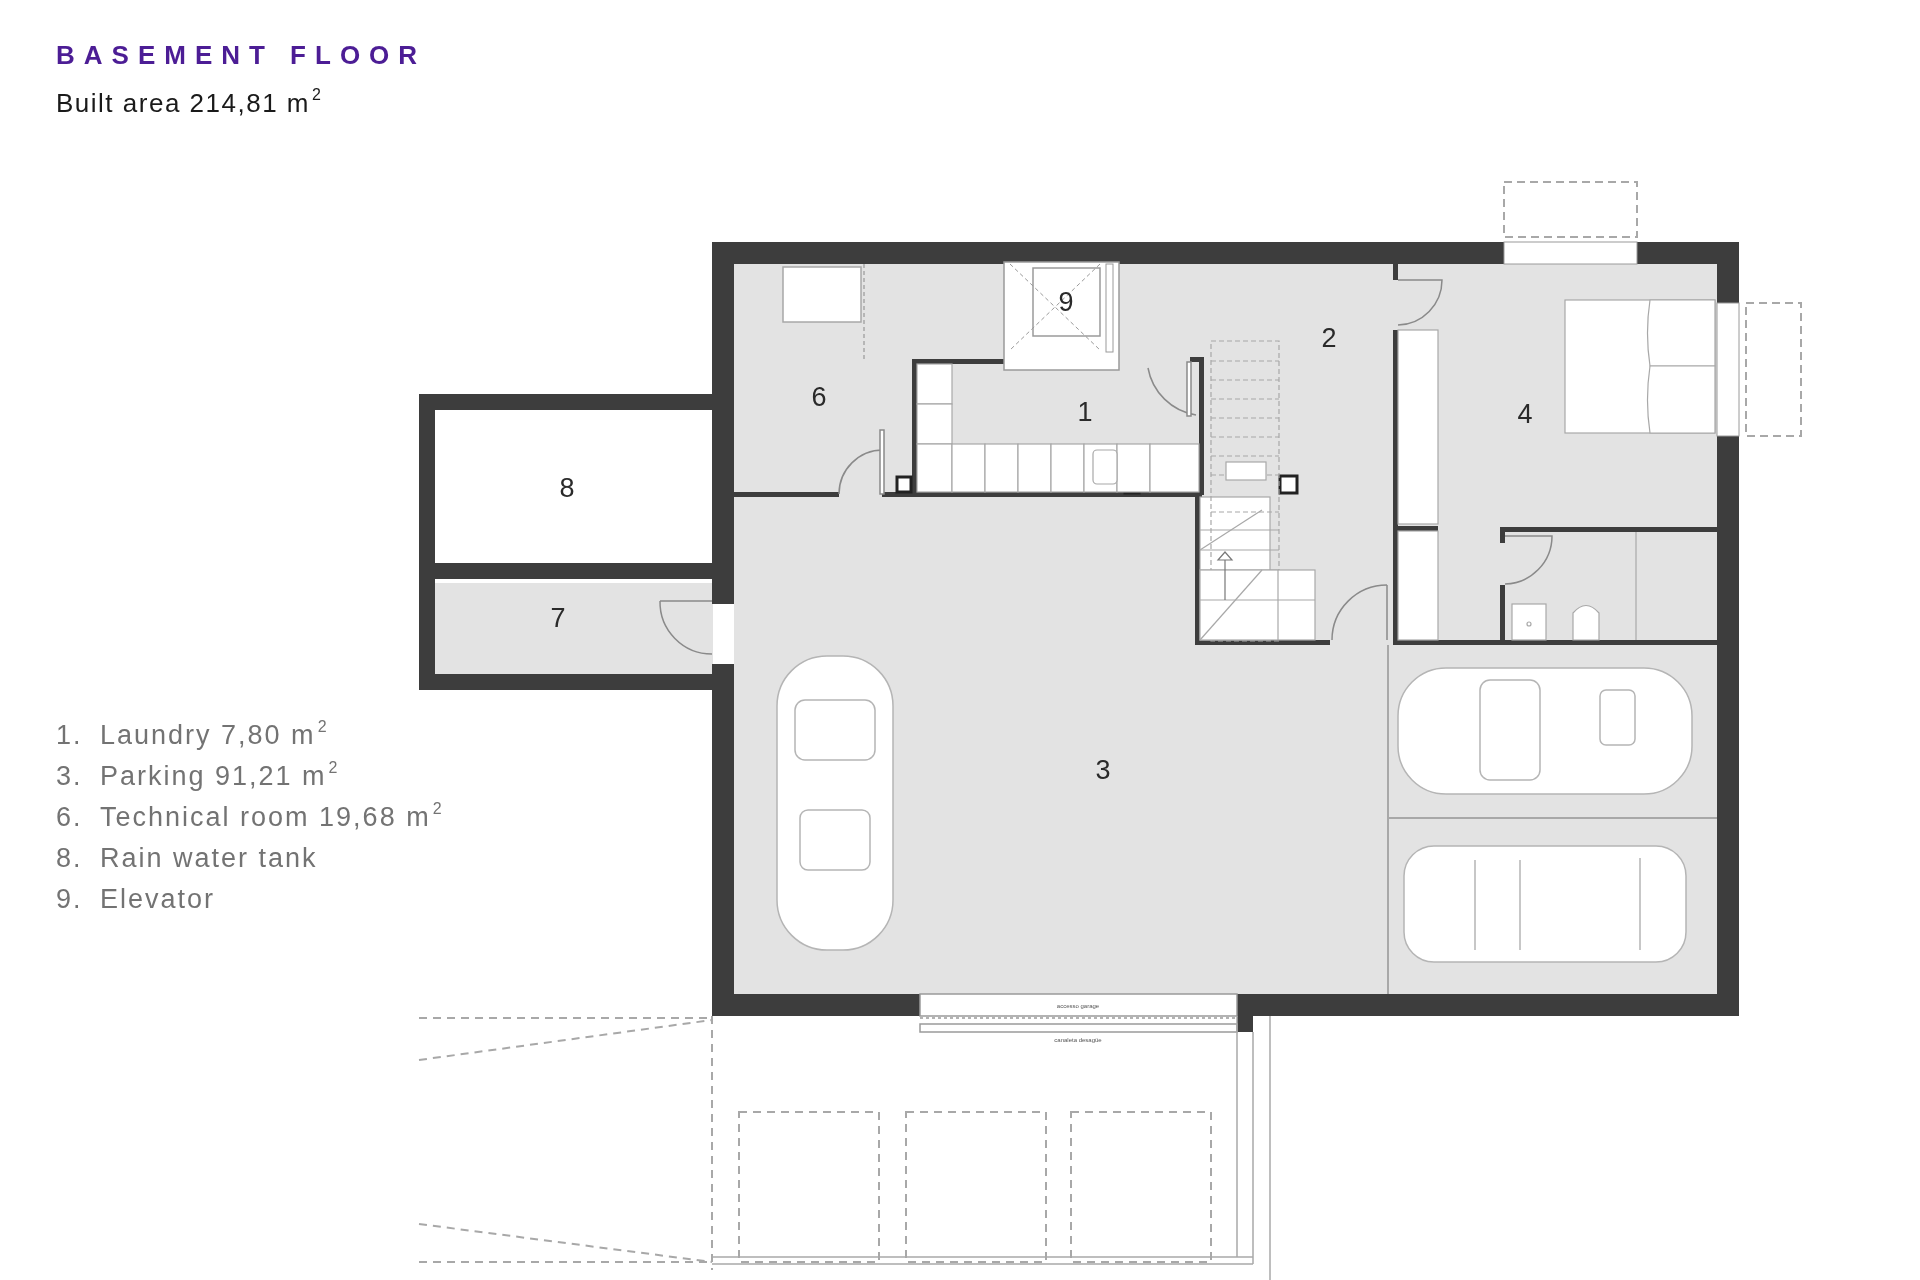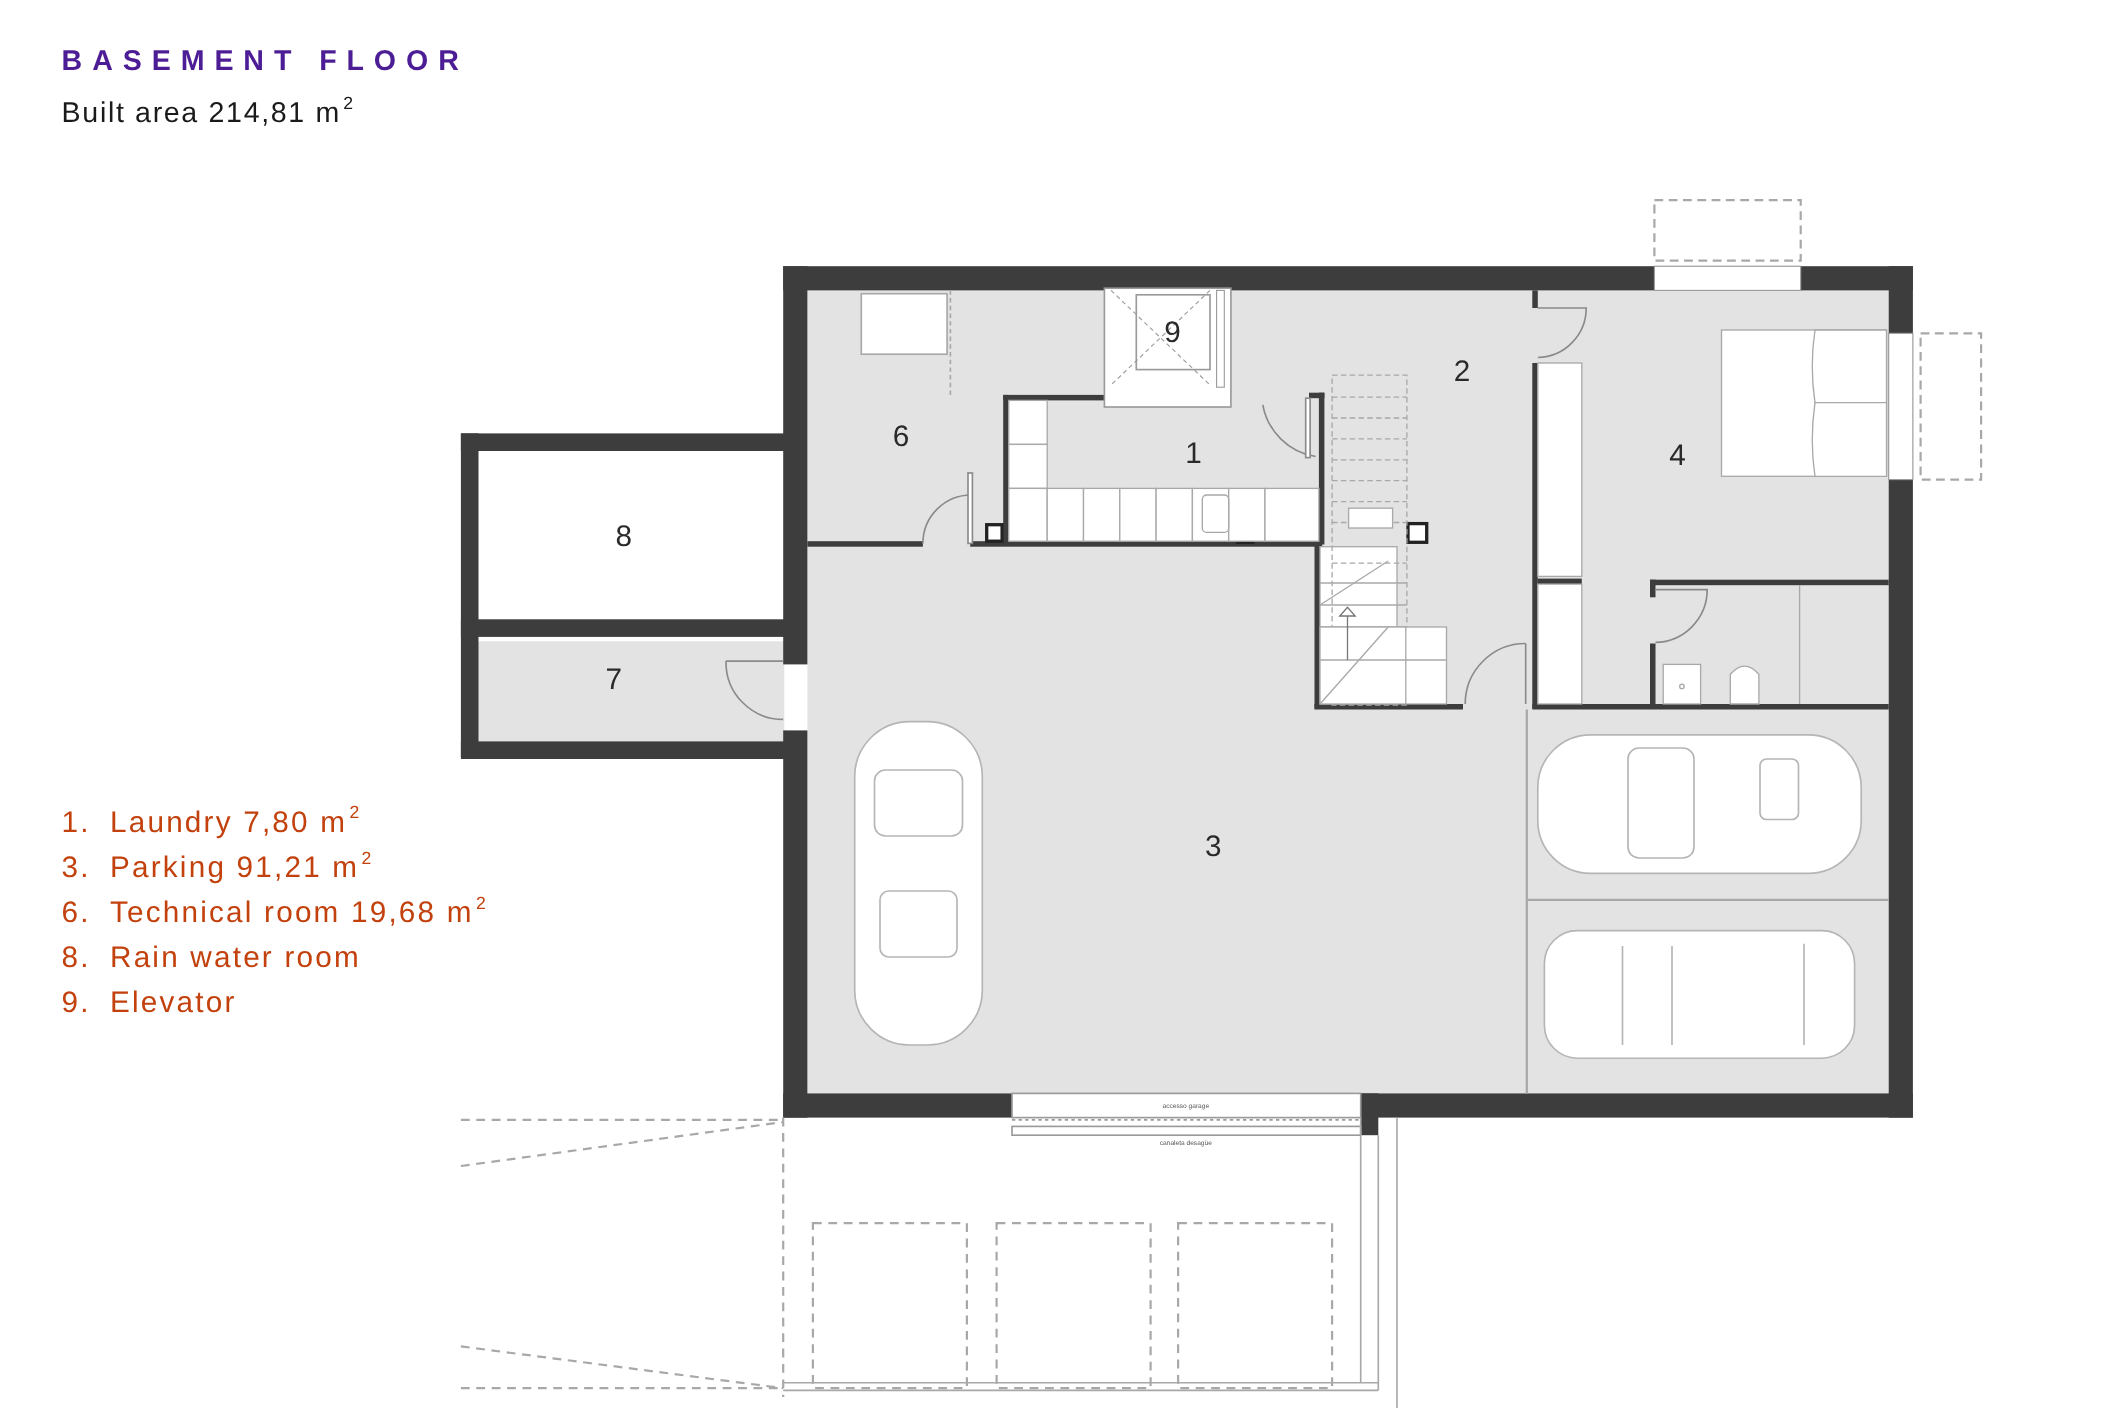--- a/index.html
+++ b/index.html
@@ -1,20 +1,20 @@
 <!DOCTYPE html>
 <html><head>
 <meta charset="utf-8">
 <style>
   html,body{margin:0;padding:0;background:#ffffff;}
   body{width:1920px;height:1280px;position:relative;overflow:hidden;font-family:"Liberation Sans",sans-serif;color:#1e1e1e;}
   .title{position:absolute;left:56px;top:40px;font-size:26px;font-weight:bold;letter-spacing:9px;color:#4c1d95;}
   .subtitle{position:absolute;left:56px;top:86px;font-size:26px;letter-spacing:1.5px;color:#1a1a1a;}
   .legend{position:absolute;left:56px;top:712px;margin:0;padding:0;list-style:none;}
-  .legend li{font-size:27px;letter-spacing:2px;height:41px;line-height:55px;white-space:nowrap;color:#c2410c;}
+  .legend li{font-size:27px;letter-spacing:2px;height:41px;line-height:29px;white-space:nowrap;color:#737373;}
   .legend .num{display:inline-block;width:44px;}
   sup{font-size:16px;vertical-align:12px;margin-left:2px;}
   .plan{position:absolute;left:0;top:0;width:1920px;height:1280px;}
   .room-label{position:absolute;font-size:27px;color:#2a2a2a;transform:translate(-50%,-50%);}
 </style>
 </head>
 <body>
 
 <div class="title">BASEMENT FLOOR</div>
 <div class="subtitle"><span>Built area 214,81 m</span><sup>2</sup></div>
@@ -230,15 +230,15 @@
 <div class="room-label" style="left:567px;top:488px;">8</div>
 <div class="room-label" style="left:1066px;top:302px;">9</div>
 
 <div class="room-label" style="left:1078px;top:1006px;font-size:6px;color:#555;">accesso garage</div>
 <div class="room-label" style="left:1078px;top:1040px;font-size:6px;color:#555;">canaleta desagüe</div>
 
 <ul class="legend">
   <li><span class="num">1.</span><span>Laundry 7,80 m</span><sup>2</sup></li>
   <li><span class="num">3.</span><span>Parking 91,21 m</span><sup>2</sup></li>
   <li><span class="num">6.</span><span>Technical room 19,68 m</span><sup>2</sup></li>
-  <li><span class="num">8.</span><span>Rain water room</span><sup></sup></li>
+  <li><span class="num">8.</span><span>Rain water tank</span><sup></sup></li>
   <li><span class="num">9.</span><span>Elevator</span><sup></sup></li>
 </ul>
 
 </body></html>

